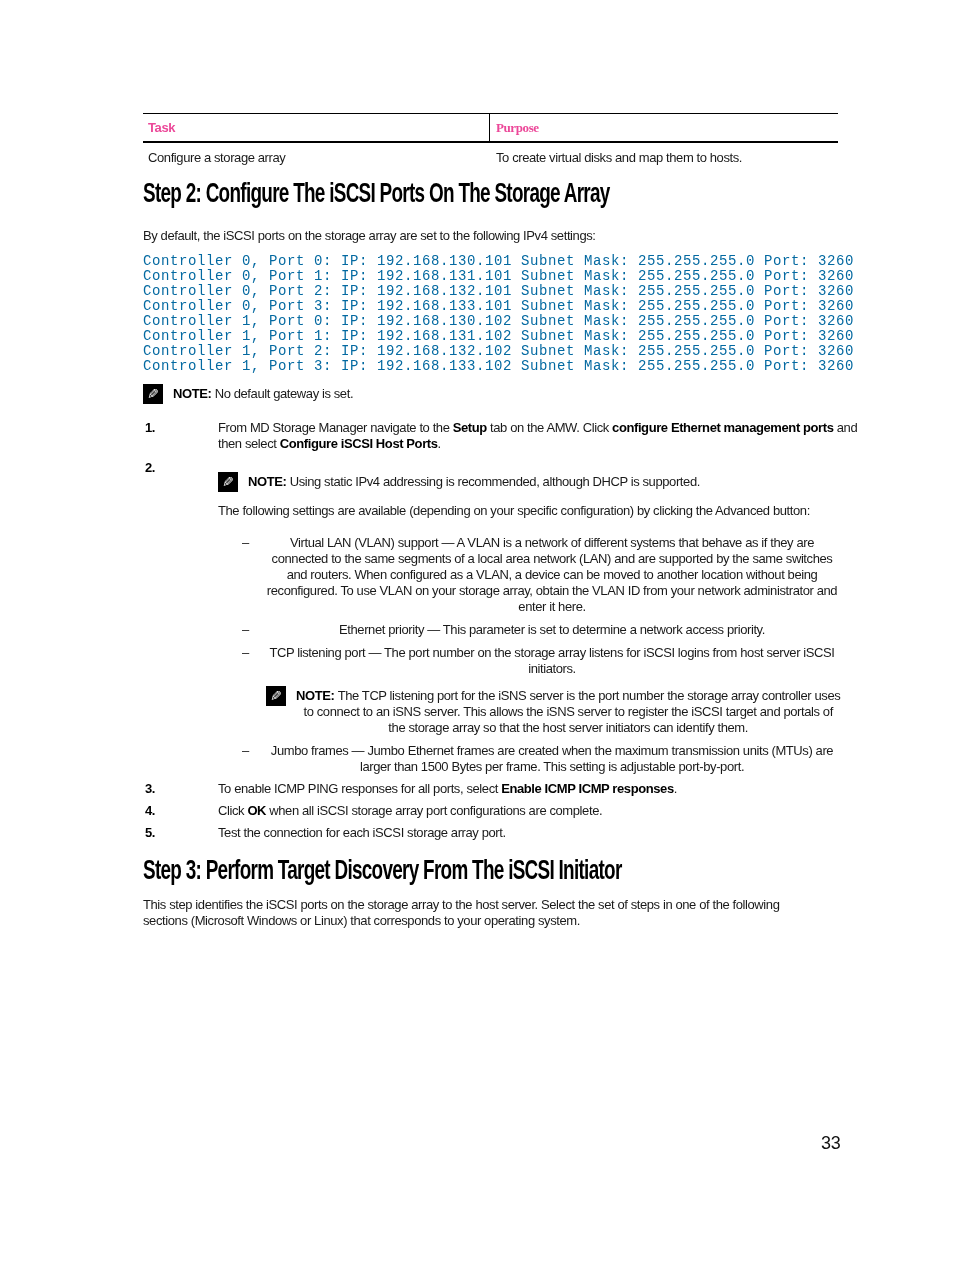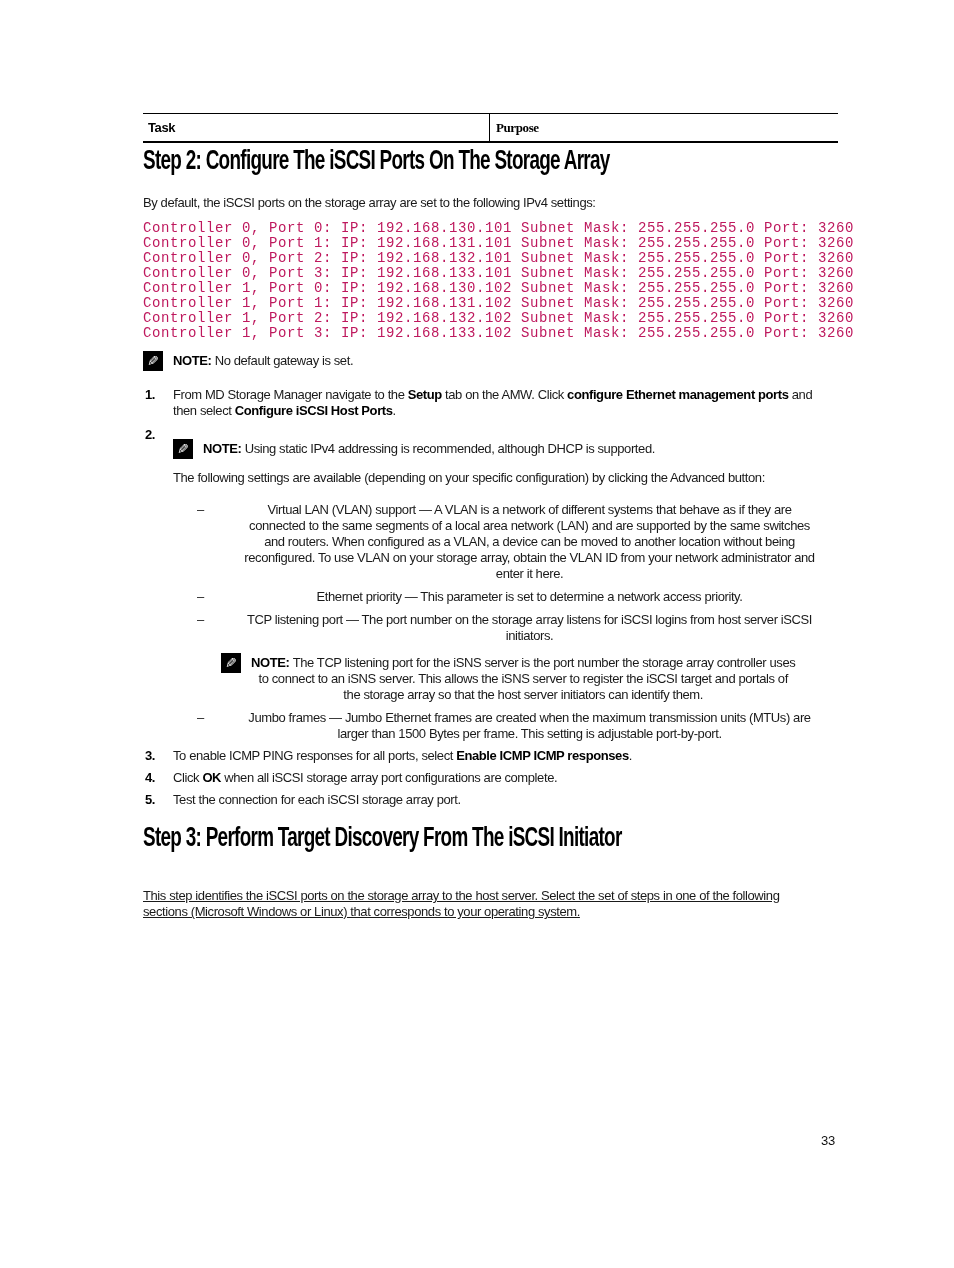--- a/index.html
+++ b/index.html
@@ -8,41 +8,41 @@
     font-family:"Liberation Sans", sans-serif; color:#1a1a1a; overflow:hidden;
   }
   .content { position:absolute; left:143px; top:113px; width:695px; }
 
   .t { font-size:13px; line-height:16px; letter-spacing:-0.4px; white-space:pre; }
   .b { font-weight:700; color:#000; }
 
   
   .tbl { border-top:1px solid #000; }
   .tbl-head { display:flex; border-bottom:2px solid #000; }
-  .tbl-head .cell { font-weight:700; color:#000000; padding:6px 0 5px 5px; }
+  .tbl-head .cell { font-weight:700; color:#ec4899; padding:6px 0 5px 5px; }
   .cell.c1 { width:341px; flex:none; }
   .tbl-head .cell.c2 { flex:1; border-left:1px solid #000; padding-left:6px;font-family:Liberation Serif, serif; }
   .tbl-row { display:flex; }
   .tbl-row .cell { padding:7px 0 10px 5px; }
   .tbl-row .cell.c2 { flex:1; padding-left:7px; }
 
   
   .h1wrap { overflow:visible; }
   .h1 {
     font-size:27px; line-height:30px; font-weight:700; color:#000;
     letter-spacing:-1px; white-space:nowrap; width:max-content;
     transform:scaleX(0.70); transform-origin:0 50%;
   }
   .h1wrap.step2 { margin-top:2px; }
   .h1wrap.step3 { margin-top:14px; }
 
   .intro { margin-top:20px; }
   .code {
     margin:10px 0 0 0; font-family:"Liberation Mono", monospace;
-    font-size:14px; line-height:15px; letter-spacing:0.6px; color:#be185d;
+    font-size:14px; line-height:15px; letter-spacing:0.6px; color:#0369a1;
     white-space:pre;
   }
 
   
   .note { display:flex; align-items:flex-start; gap:10px; }
   .note-icon {
     width:20px; height:20px; background:#000; flex:none;
     display:flex; align-items:center; justify-content:center;
   }
   .note-icon .glyph {
@@ -53,49 +53,53 @@
   .note.lvl0 { margin-top:10px; }
 
   .lead { margin-top:13px; }
 
   
   .olist { margin-top:16px; }
   .li { display:flex; }
   .li + .li { margin-top:8px; }
   .li.tight { margin-top:6px; }
   .num { font-weight:700; color:#000; width:28px; margin-left:2px; flex:none; }
-  .li-body { flex:1; min-width:0; }
+  .li-body { flex:1; min-width:0;margin-left:45px; }
   .li-body .note { margin-top:12px; }
   .adv-lead { margin-top:11px; }
 
   
   .opts { margin-top:16px; }
   .opt { display:flex; margin-left:24px; }
   .opt + .opt { margin-top:7px; }
   .opt-marker { width:24px; flex:none; }
   .opt-body { flex:1; min-width:0;text-align:center; }
   .opt-body .note { margin-top:9px; }
 
-  .outro { margin-top:36px;text-decoration:underline; }
+  .outro { margin-top:12px; }
 
   .page-number {
-    position:absolute; left:821px; top:1133px; font-size:13px;
+    position:absolute; left:821px; top:1133px; font-size:18px;
     letter-spacing:-0.2px; color:#111;
   }
 </style>
 </head>
 <body>
 
 <div class="page">
   <div class="content">
 
     <div class="tbl">
       <div class="tbl-head">
         <div class="cell c1 t">Task</div>
         <div class="cell c2 t">Purpose</div>
+      </div>
+      <div class="tbl-row">
+        <div class="cell c1 t">Configure a storage array</div>
+        <div class="cell c2 t">To create virtual disks and map them to hosts.</div>
       </div>
     </div>
 
     <div class="h1wrap step2">
       <div class="h1">Step 2: Configure The iSCSI Ports On The Storage Array</div>
     </div>
 
     <div class="t intro">By default, the iSCSI ports on the storage array are set to the following IPv4 settings:</div>
 
     <pre class="code">Controller 0, Port 0: IP: 192.168.130.101 Subnet Mask: 255.255.255.0 Port: 3260

